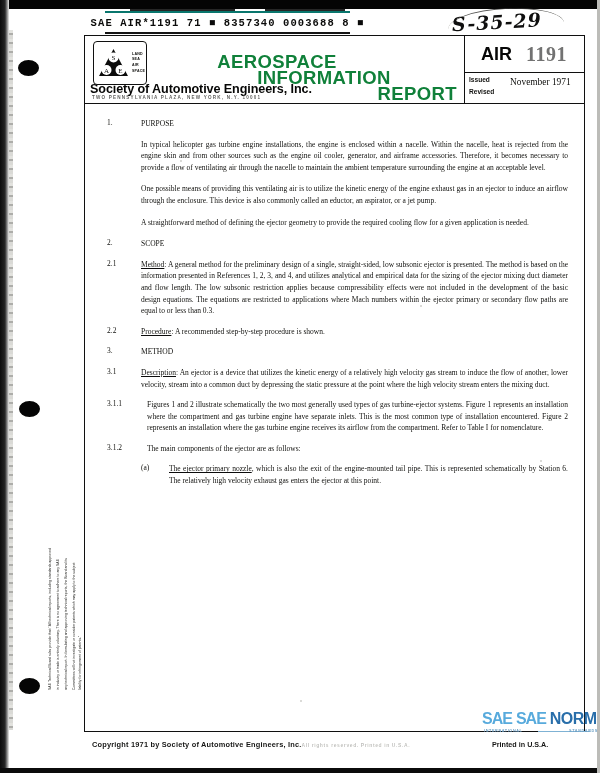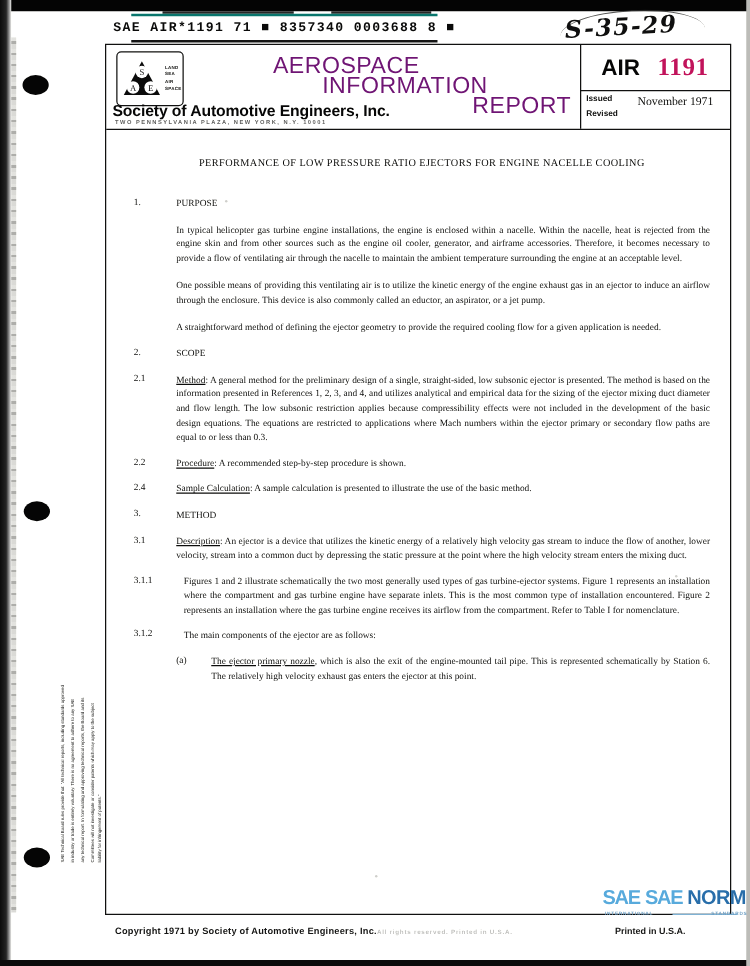--- a/index.html
+++ b/index.html
@@ -41,38 +41,38 @@
   .hdr-right{position:absolute;left:379px;top:0;right:0;height:100%;}
 
   .logo{position:absolute;left:8px;top:5px;width:54px;height:44px;border:1.4px solid #151515;border-radius:4px;
         display:flex;align-items:center;padding:0 3px;box-sizing:border-box;}
   .tri{position:relative;width:33px;height:33px;}
   .tri svg{display:block;}
   .logo-words{display:flex;flex-direction:column;justify-content:center;margin-left:2px;gap:0px;}
   .logo-words span{font-family:"Liberation Sans",sans-serif;font-size:3.6px;font-weight:700;
                    color:#101010;letter-spacing:.2px;line-height:1.55;}
 
-  .bigtitle{position:absolute;left:66px;top:4px;width:310px;height:48px;
-            font-family:"Liberation Sans",sans-serif;font-weight:400;color:#701a75;}
+  .bigtitle{position:absolute;left:66px;top:14px;width:310px;height:48px;
+            font-family:"Liberation Sans",sans-serif;font-weight:700;color:#15803d;}
   .bigtitle div{font-size:18.5px;letter-spacing:.4px;line-height:16px;}
   .t-aero{text-align:center;padding-right:58px;padding-top:4px;}
   .t-info{text-align:center;padding-right:0px;padding-left:36px;}
   .t-rep{text-align:right;padding-right:4px;}
 
   .soc{position:absolute;left:5px;top:46px;width:300px;
        font-family:"Liberation Sans",sans-serif;font-weight:700;font-size:12.6px;color:#0c0c0c;
        letter-spacing:-.1px;}
   .addr{position:absolute;left:7px;top:59px;width:290px;
         font-family:"Liberation Sans",sans-serif;font-weight:700;font-size:4.6px;color:#3a3a3a;
         letter-spacing:1.2px;opacity:.82;}
 
   .airbox{height:36px;border-bottom:1.6px solid #151515;display:flex;align-items:center;
           justify-content:center;gap:14px;}
   .airbox .l{font-family:"Liberation Sans",sans-serif;font-size:18px;font-weight:700;color:#0d0d0d;}
-  .airbox .n{font-family:"Liberation Serif",serif;font-size:20px;font-weight:700;color:#be185d;letter-spacing:.5px;}
+  .airbox .n{font-family:"Liberation Serif",serif;font-size:20px;font-weight:700;color:#737373;letter-spacing:.5px;}
   .issbox{height:29px;position:relative;}
   .iss-lab{position:absolute;left:5px;top:3px;font-family:"Liberation Sans",sans-serif;
            font-size:6.6px;font-weight:700;color:#141414;}
   .rev-lab{position:absolute;left:5px;top:15px;font-family:"Liberation Sans",sans-serif;
            font-size:6.6px;font-weight:700;color:#141414;}
   .iss-val{position:absolute;left:46px;top:4px;font-family:"Liberation Serif",serif;
            font-size:9.4px;color:#101010;}
 
   
   .doc{position:relative;padding:14px 16px 0 22px;font-size:7.5px;color:#111;}
@@ -187,21 +187,20 @@
         <div class="issbox">
           <span class="iss-lab">Issued</span>
           <span class="rev-lab">Revised</span>
           <span class="iss-val">November 1971</span>
         </div>
       </div>
     </div>
 
     <div class="doc">
 
-      <div class="doctitle">PERFORMANCE OF LOW PRESSURE RATIO EJECTORS FOR ENGINE NACELLE COOLING</div>
 
       <div class="sec-h">
         <div class="num">1.</div>
         <div class="body-txt">PURPOSE</div>
       </div>
       <div class="indent">In typical helicopter gas turbine engine installations, the engine is enclosed within a nacelle.  Within the nacelle, heat is rejected from the engine skin and from other sources such as the engine oil cooler, generator, and airframe accessories.  Therefore, it becomes necessary to provide a flow of ventilating air through the nacelle to maintain the ambient temperature surrounding the engine at an acceptable level.</div>
       <div class="indent">One possible means of providing this ventilating air is to utilize the kinetic energy of the engine exhaust gas in an ejector to induce an airflow through the enclosure.  This device is also commonly called an eductor, an aspirator, or a jet pump.</div>
       <div class="indent">A straightforward method of defining the ejector geometry to provide the required cooling flow for a given application is needed.</div>
 
       <div class="sec-h">
@@ -213,24 +212,20 @@
         <div class="num">2.1</div>
         <div class="body-txt"><span class="u">Method</span><span>:  A general method for the preliminary design of a single, straight-sided, low subsonic ejector is presented.  The method is based on the information presented in References 1, 2, 3, and 4, and utilizes analytical and empirical data for the sizing of the ejector mixing duct diameter and flow length.  The low subsonic restriction applies because compressibility effects were not included in the development of the basic design equations.  The equations are restricted to applications where Mach numbers within the ejector primary or secondary flow paths are equal to or less than 0.3.</span></div>
       </div>
 
       <div class="sec-h">
         <div class="num">2.2</div>
         <div class="body-txt"><span class="u">Procedure</span><span>:  A recommended step-by-step procedure is shown.</span></div>
       </div>
 
 
-      <div class="sec-h">
-        <div class="num">2.4</div>
-        <div class="body-txt"><span class="u">Sample Calculation</span><span>:  A sample calculation is presented to illustrate the use of the basic method.</span></div>
-      </div>
 
       <div class="sec-h">
         <div class="num">3.</div>
         <div class="body-txt">METHOD</div>
       </div>
 
       <div class="sec-h">
         <div class="num">3.1</div>
         <div class="body-txt"><span class="u">Description</span><span>:  An ejector is a device that utilizes the kinetic energy of a relatively high velocity gas stream to induce the flow of another, lower velocity, stream into a common duct by depressing the static pressure at the point where the high velocity stream enters the mixing duct.</span></div>
       </div>

